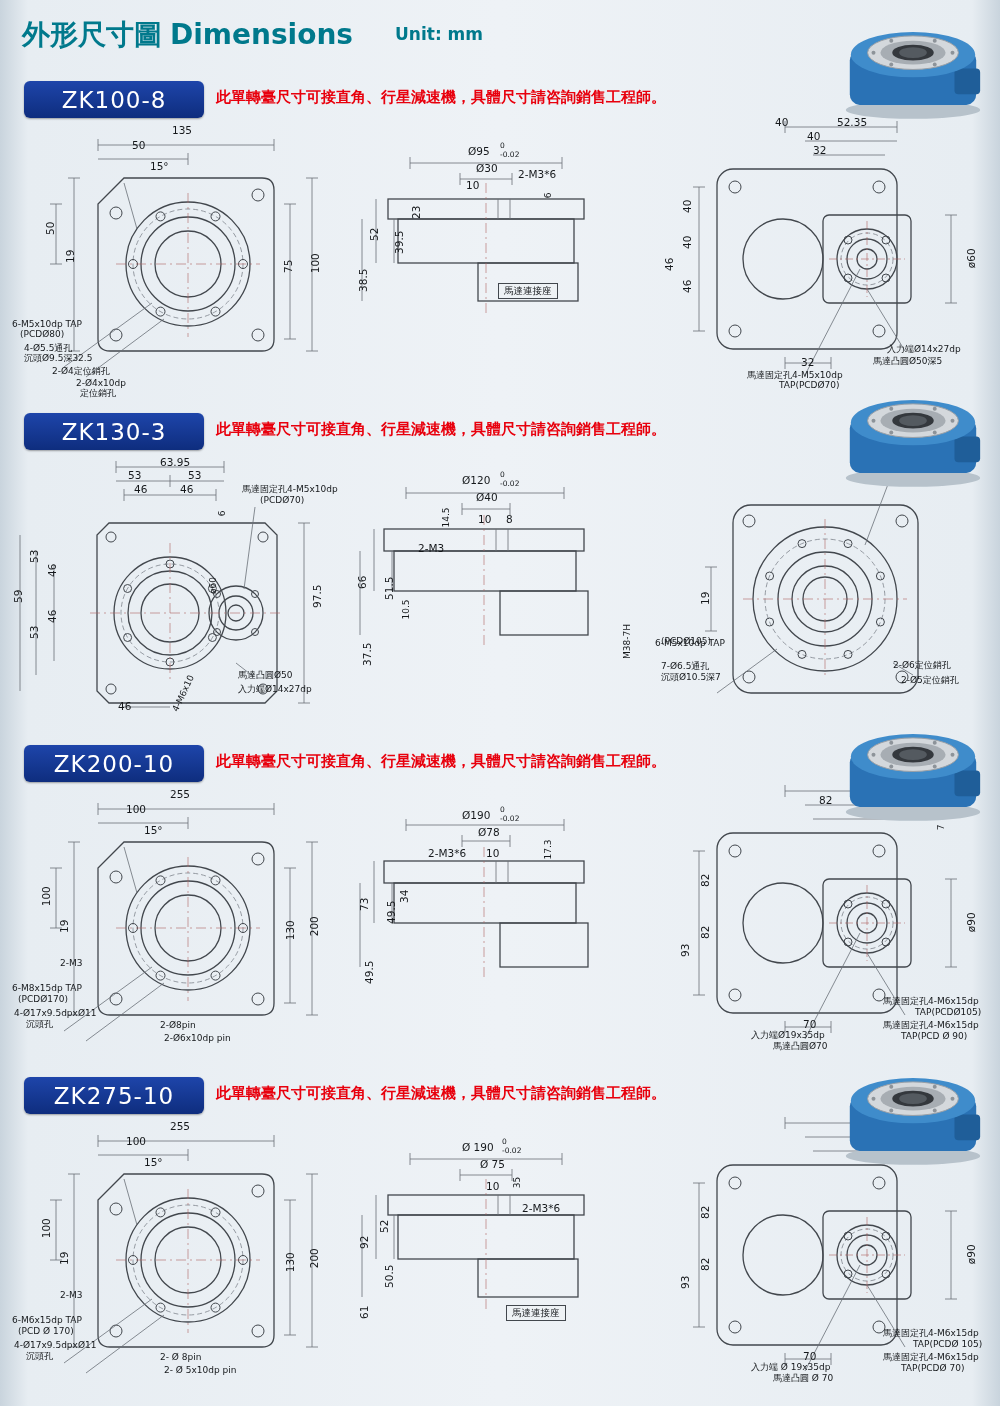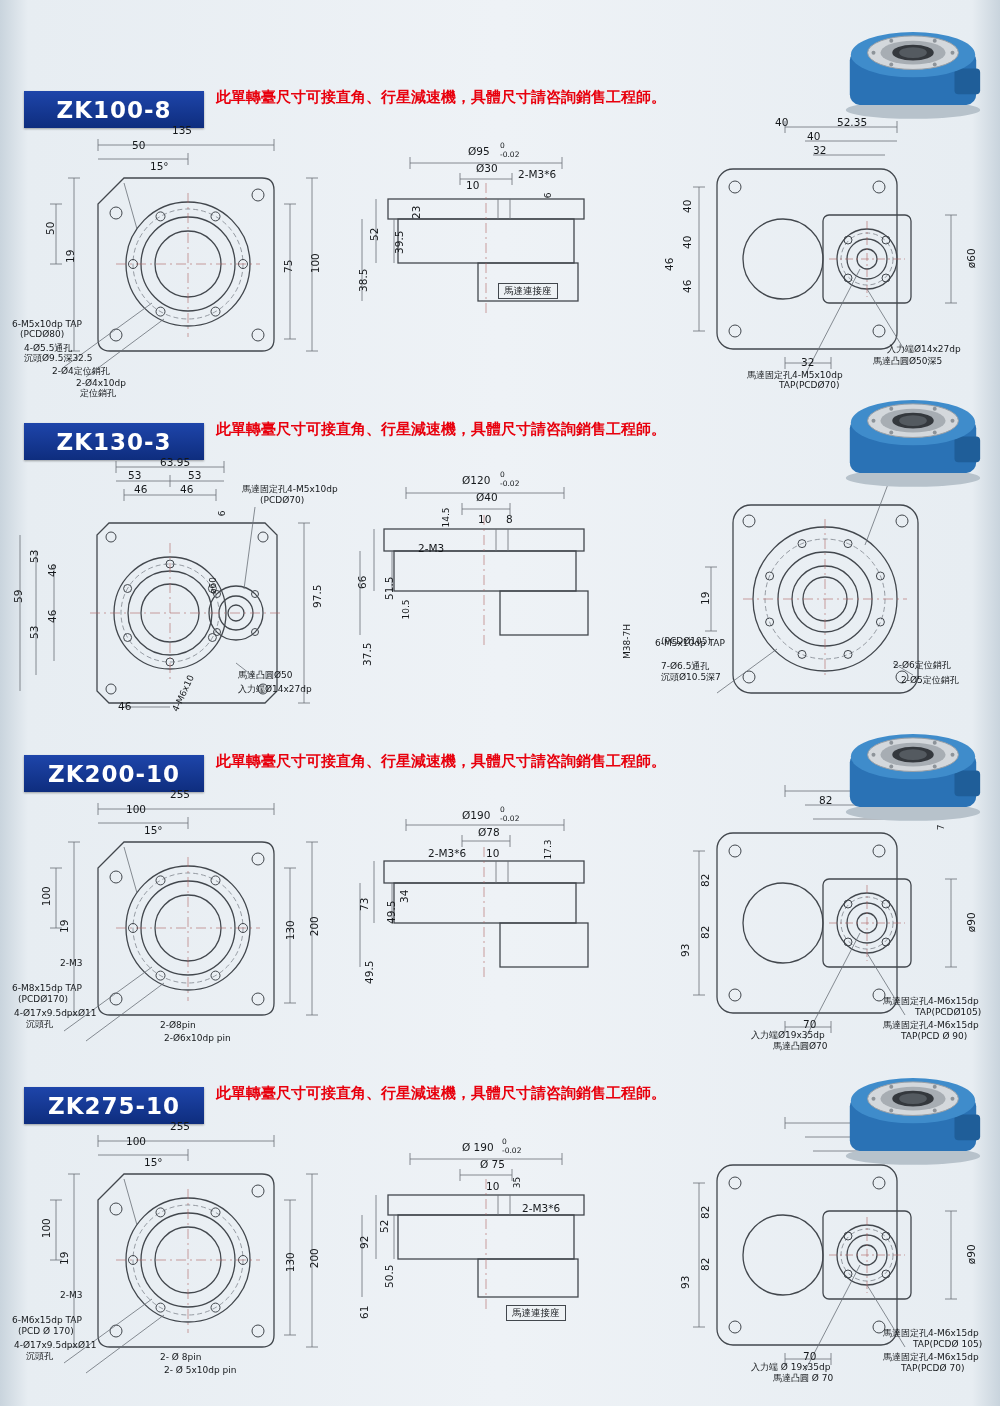--- a/index.html
+++ b/index.html
@@ -9,23 +9,23 @@
   background:linear-gradient(90deg,#c9d4dd 0px,#e7edf2 28px,#eef2f6 500px,#e7edf2 972px,#c9d4dd 1000px);
   position:relative;overflow:hidden;color:#15181b;
 }
 .page{position:absolute;inset:0}
 header{position:absolute;left:22px;top:16px;height:44px;white-space:nowrap}
 .title-zh{font-size:28px;font-weight:bold;color:#00798c}
 .title-en{font-size:28px;font-weight:bold;color:#00798c;margin-left:8px}
 .unit{font-size:17px;font-weight:bold;color:#00798c;margin-left:42px;vertical-align:4px}
 .sec{position:absolute;left:0;width:1000px;height:332px}
 .sec1{top:75px}.sec2{top:407px}.sec3{top:739px}.sec4{top:1071px}
-.badge{position:absolute;left:24px;top:16px;width:180px;height:37px;
-  background:linear-gradient(180deg,#1e45aa,#0e2d7e);color:#fff;font-size:23px;font-weight:bold;
-  display:flex;align-items:center;justify-content:center;letter-spacing:1px;border-radius:0;
+.badge{position:absolute;left:24px;top:6px;width:180px;height:37px;
+  background:linear-gradient(180deg,#1e45aa,#0e2d7e);color:#fff;font-size:23px;font-weight:normal;
+  display:flex;align-items:center;justify-content:center;letter-spacing:1px;border-radius:6px;
   box-shadow:0 1px 2px rgba(0,0,0,.35)}
 .note{position:absolute;left:216px;top:13px;color:#e8000d;font-size:15px;font-weight:bold;white-space:nowrap}
 .photo{position:absolute;right:8px;width:158px;height:114px;z-index:5}
 .sec1 .photo{top:-66px}.sec2 .photo{top:-30px}.sec3 .photo{top:-28px}.sec4 .photo{top:-16px}
 .view{position:absolute}
 .front{left:12px;top:48px;width:330px;height:280px}
 .side{left:350px;top:58px;width:300px;height:250px}
 .back{left:655px;top:42px;width:335px;height:270px}
 .geo{position:absolute;inset:0;width:100%;height:100%}
 .d{position:absolute;font-size:10.5px;color:#15181b;white-space:nowrap;line-height:1;z-index:3}
@@ -226,20 +226,23 @@
       <circle cx="58" cy="32" r="2" fill="#8d9399"></circle>
         <circle cx="102" cy="32" r="2" fill="#8d9399"></circle>
       <circle cx="58" cy="56" r="2" fill="#8d9399"></circle>
         <circle cx="102" cy="56" r="2" fill="#8d9399"></circle>
     </symbol>
   </defs>
 </svg>
 
 <div class="page">
 
+  <header>
+    <span class="title-zh">外形尺寸圖</span><span class="title-en">Dimensions</span><span class="unit">Unit: mm</span>
+  </header>
 
   <section class="sec sec1">
     <div class="badge">ZK100-8</div>
     <div class="note">此單轉臺尺寸可接直角、行星減速機，具體尺寸請咨詢銷售工程師。</div>
     <svg class="photo" viewBox="0 0 160 115">
         <use href="#photoA"></use>
       </svg>
 
     <div class="view front">
       <svg class="geo" viewBox="0 0 330 280">

